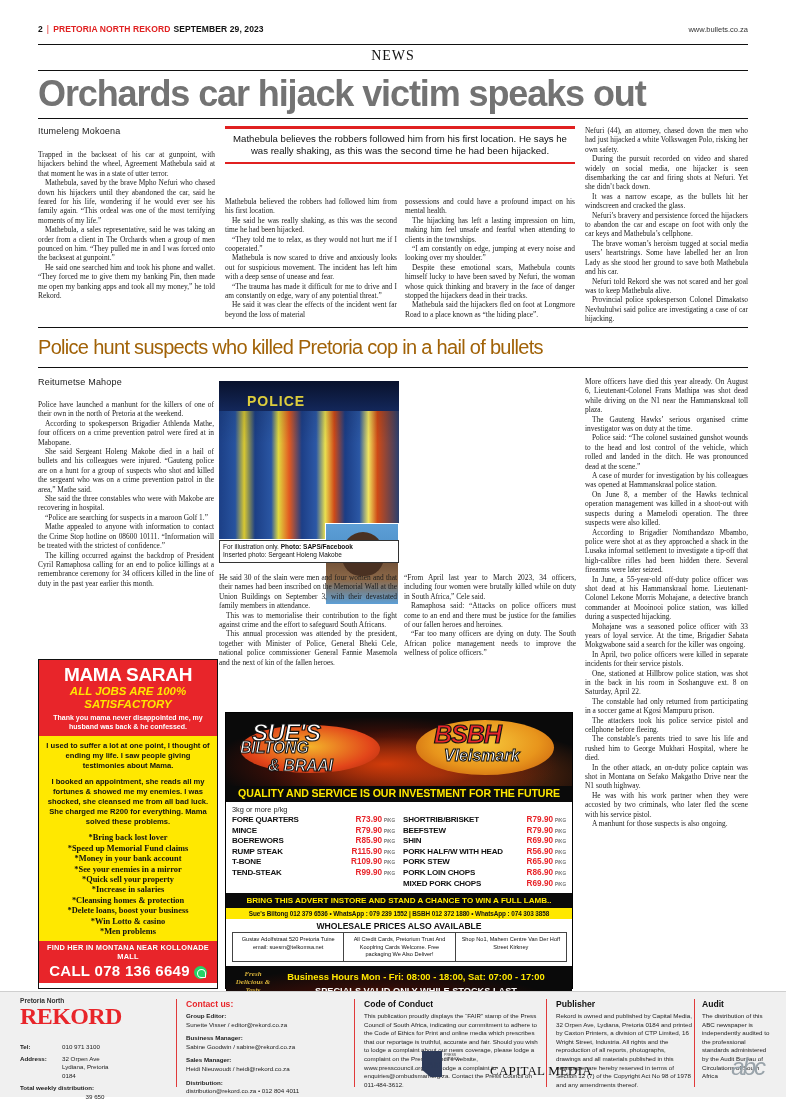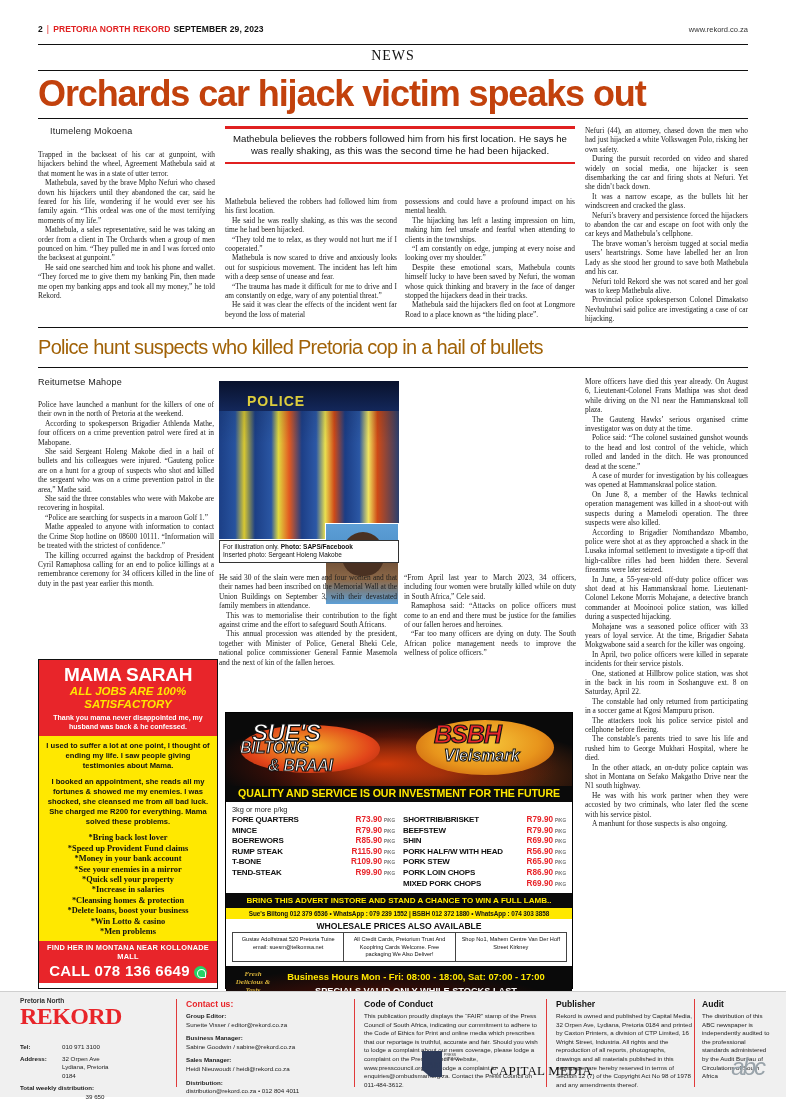--- a/index.html
+++ b/index.html
@@ -31,21 +31,21 @@
     position:absolute; left:0; top:48px; width:786px; text-align:center;
     font-family:"Liberation Serif", serif; font-size:14px; letter-spacing:1px; color:#111;
   }
   .rule-under-news { position:absolute; left:38px; top:70px; width:710px; height:1px; background:#111; }
 
   
   .hl1 {
     position:absolute; left:38px; top:74px; width:712px;
     font-family:"Liberation Sans", sans-serif;
     font-weight:bold; font-size:36px; line-height:40px; letter-spacing:-1.1px;
-    color:#c2410c;
+    color:#737373;
   }
   .rule-a1 { position:absolute; left:38px; top:118px; width:710px; height:1px; background:#111; }
 
   .byline {
     font-family:"Liberation Sans", sans-serif; font-size:9px; color:#222; letter-spacing:.2px;
   }
   .body-col {
     font-family:"Liberation Serif", serif;
     font-size:7.4px; line-height:9.4px; text-align:justify; color:#1a1a1a;
   }
@@ -321,30 +321,30 @@
 </style>
 </head>
 <body>
 
 <div class="page">
 
   <div class="masthead">
     <div class="mh-left">
       <span class="mh-pg">2</span><span class="mh-sep">|</span><span class="mh-title">PRETORIA NORTH REKORD</span><span class="mh-date">SEPTEMBER 29, 2023</span>
     </div>
-    <div class="mh-right">www.rekord.co.za</div>
+    <div class="mh-right">www.bullets.co.za</div>
   </div>
   <div class="rule-top"></div>
   <div class="news-label">NEWS</div>
   <div class="rule-under-news"></div>
 
   <div class="hl1">Orchards car hijack victim speaks out</div>
   <div class="rule-a1"></div>
 
-  <div class="byline" style="position:absolute;left:50px;top:126px;width:180px;">Itumeleng Mokoena</div>
+  <div class="byline" style="position:absolute;left:38px;top:126px;width:180px;">Itumeleng Mokoena</div>
 
   <div class="pq-wrap" style="left:225px;top:126px;width:350px;">
     <div class="pq-rule"></div>
     <div class="pq-text">Mathebula believes the robbers followed him from his first location. He says he was really shaking, as this was the second time he had been hijacked.</div>
     <div class="pq-rule"></div>
   </div>
 
   <div class="body-col" id="a1c1" style="position:absolute;left:38px;top:150px;width:177px;">
       <p class="first">Trapped in the backseat of his car at gunpoint, with hijackers behind the wheel, Agreement Mathebula said at that moment he was in a state of utter terror.</p>
       <p>Mathebula, saved by the brave Mpho Nefuri who chased down his hijackers until they abandoned the car, said he feared for his life, wondering if he would ever see his family again. “This ordeal was one of the most terrifying moments of my life.”</p>
@@ -437,21 +437,21 @@
       <div class="ms-name">MAMA SARAH</div>
       <div class="ms-sub">ALL JOBS ARE 100%</div>
       <div class="ms-sub">SATISFACTORY</div>
       <div class="ms-thanks">Thank you mama never disappointed me, my husband was  back &amp; he confessed.</div>
     </div>
     <div class="ms-yellow">
       <p class="ms-p">I used to suffer a lot at one point, I thought of ending my life. I saw people giving testimonies about Mama.</p>
       <p class="ms-p">I booked an appointment, she reads all my fortunes &amp; showed me my enemies. I was shocked, she cleansed me from all bad luck. She charged me R200 for everything. Mama solved these problems.</p>
       <div class="ms-list" id="mama-services">
           <div class="ms-li">*Bring back lost lover</div>
-          <div class="ms-li">*Speed up Provident Fund claims</div>
+          <div class="ms-li">*Speed up Memorial Fund claims</div>
           <div class="ms-li">*Money in your bank account</div>
           <div class="ms-li">*See your enemies in a mirror</div>
           <div class="ms-li">*Quick sell your property</div>
           <div class="ms-li">*Increase in salaries</div>
           <div class="ms-li">*Cleansing homes &amp; protection</div>
           <div class="ms-li">*Delete loans, boost your business</div>
           <div class="ms-li">*Win Lotto &amp; casino</div>
           <div class="ms-li">*Men problems</div>
         </div>
     </div>

